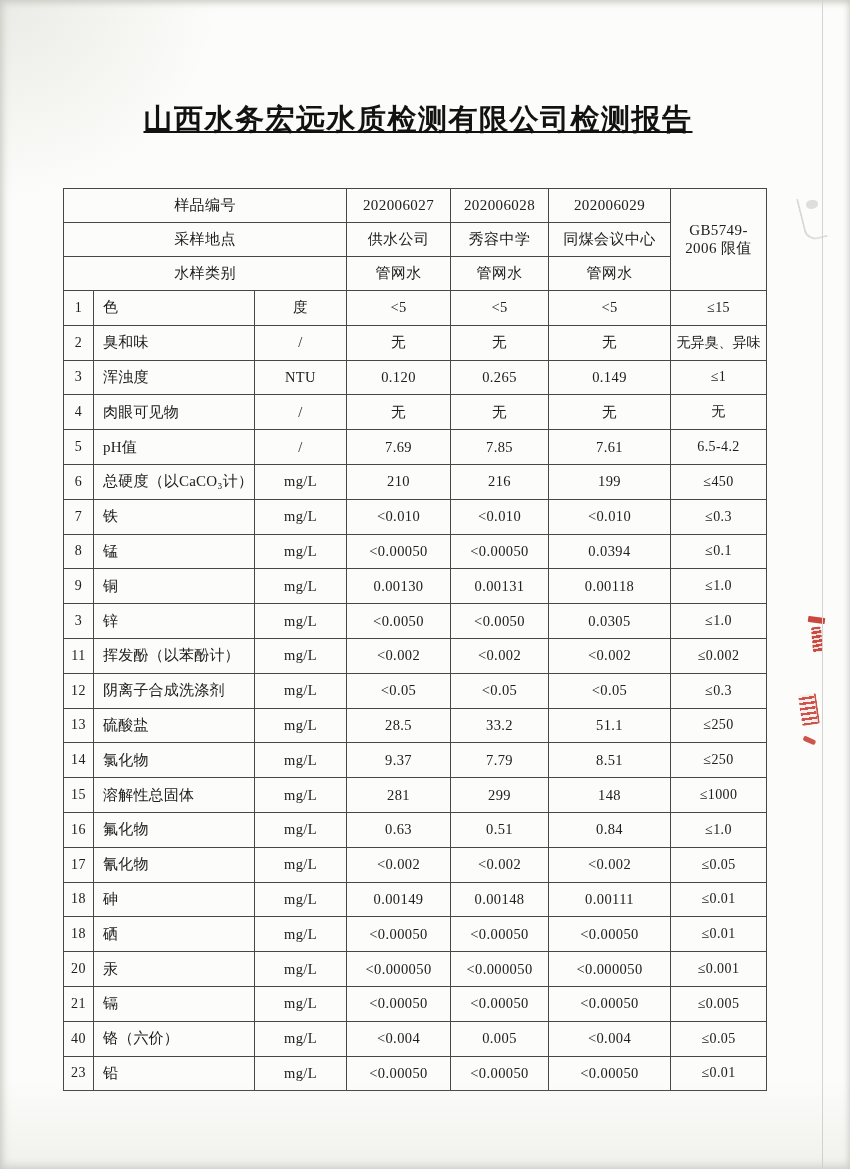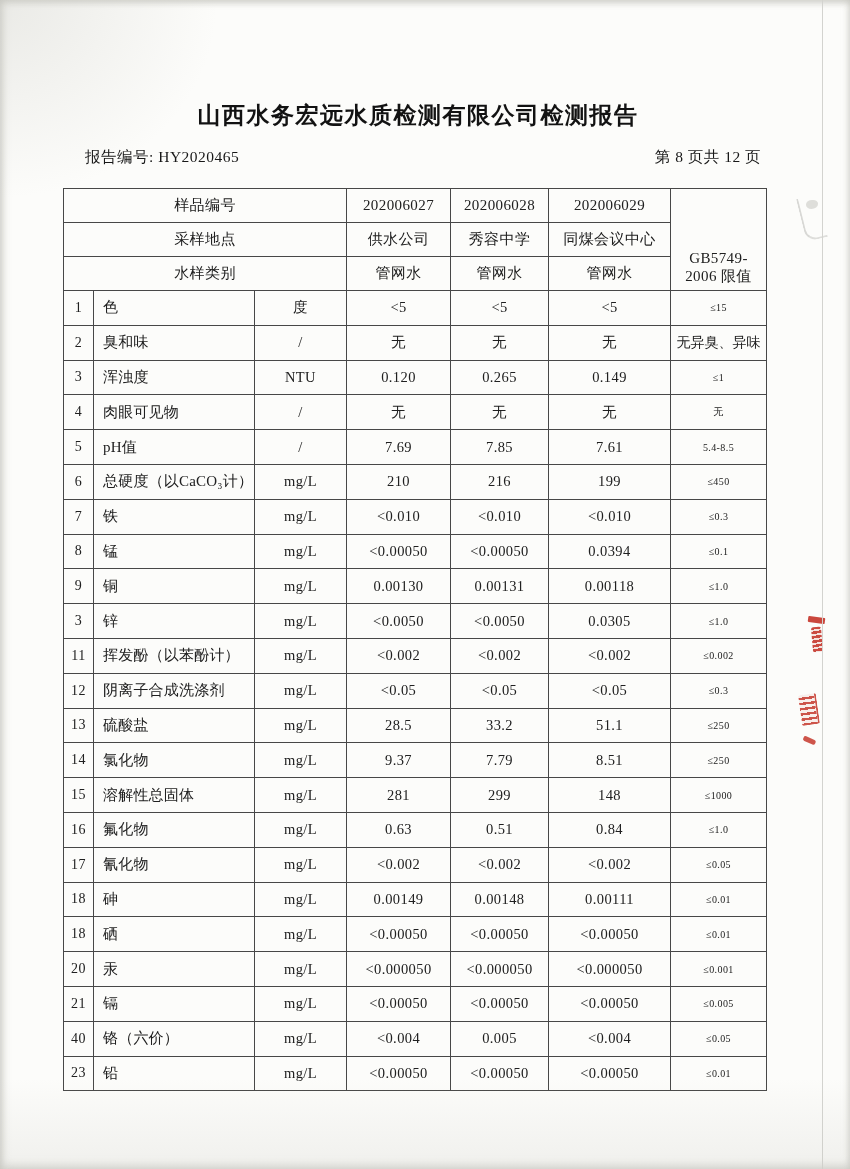--- a/index.html
+++ b/index.html
@@ -28,21 +28,21 @@
     pointer-events:none;
   }
   .paper-edge{
     position:absolute;left:822px;top:0;width:1px;height:1169px;
     background:#d3d3cf;
   }
   .title{
     position:absolute;left:0;top:100px;width:836px;
     text-align:center;
     font-family:"Liberation Sans","DejaVu Sans",sans-serif;
-    font-weight:bold;font-size:23px;letter-spacing:1.5px;color:#121212;
+    font-weight:bold;font-size:29px;letter-spacing:1.5px;color:#121212;text-decoration:underline;
   }
   .meta{
     position:absolute;left:85px;top:147px;width:676px;
     display:flex;justify-content:space-between;align-items:baseline;
     font-size:15.5px;color:#181818;letter-spacing:.5px;
   }
   table.report{
     position:absolute;left:63px;top:188px;
     width:703px;height:877px;
     border-collapse:collapse;table-layout:fixed;
@@ -50,24 +50,24 @@
   }
   table.report td{
     border:1.4px solid #474747;
     text-align:center;vertical-align:middle;
     padding:0 2px;overflow:hidden;white-space:nowrap;
     letter-spacing:.4px;
   }
   table.report thead td{height:33px;font-size:15px;}
   table.report tbody td{height:33.8px;}
   td.gb-cell{font-size:15px;}
-  .gb-inner{display:flex;flex-direction:column;justify-content:flex-end;height:92px;}
+  .gb-inner{display:flex;flex-direction:column;justify-content:center;height:92px;}
   tbody td.c-name{text-align:left;padding-left:9px;font-size:15px;letter-spacing:.2px;}
   tbody td.c-no{font-size:14px;}
-  tbody td.c-limit{font-size:10px;}
+  tbody td.c-limit{font-size:14px;}
   tbody tr:nth-child(2) td.c-limit{font-size:14px;letter-spacing:0;}
   
   .stamp{position:absolute;pointer-events:none;}
   .stamp-a-bar{
     left:808px;top:617px;width:17px;height:6px;background:#c5372c;
     transform:rotate(8deg);border-radius:1px;opacity:.92;
   }
   .stamp-a-blob{
     left:812px;top:627px;width:10px;height:25px;
     background:repeating-linear-gradient(175deg,#c5372c 0 2.6px,rgba(197,55,44,.15) 2.6px 4.4px);
@@ -97,24 +97,20 @@
 </style>
 </head>
 <body>
 
 <div class="scan">
 
   <div class="corner-haze"></div>
 
   <div class="title">山西水务宏远水质检测有限公司检测报告</div>
 
-  <div class="meta">
-    <span>报告编号: HY2020465</span>
-    <span>第 8 页共 12 页</span>
-  </div>
 
   <table class="report">
     <colgroup>
       <col style="width:30px">
         <col style="width:161px">
         <col style="width:92px">
       <col style="width:104px">
         <col style="width:98px">
         <col style="width:122px">
       <col style="width:96px">
@@ -182,21 +178,21 @@
           <td class="c-v3">无</td>
           <td class="c-limit">无</td>
         </tr>
         <tr>
           <td class="c-no">5</td>
           <td class="c-name">pH值</td>
           <td class="c-unit">/</td>
           <td class="c-v1">7.69</td>
           <td class="c-v2">7.85</td>
           <td class="c-v3">7.61</td>
-          <td class="c-limit">5.4-8.5</td>
+          <td class="c-limit">6.5-4.2</td>
         </tr>
         <tr>
           <td class="c-no">6</td>
           <td class="c-name">总硬度（以CaCO₃计）</td>
           <td class="c-unit">mg/L</td>
           <td class="c-v1">210</td>
           <td class="c-v2">216</td>
           <td class="c-v3">199</td>
           <td class="c-limit">≤450</td>
         </tr>

